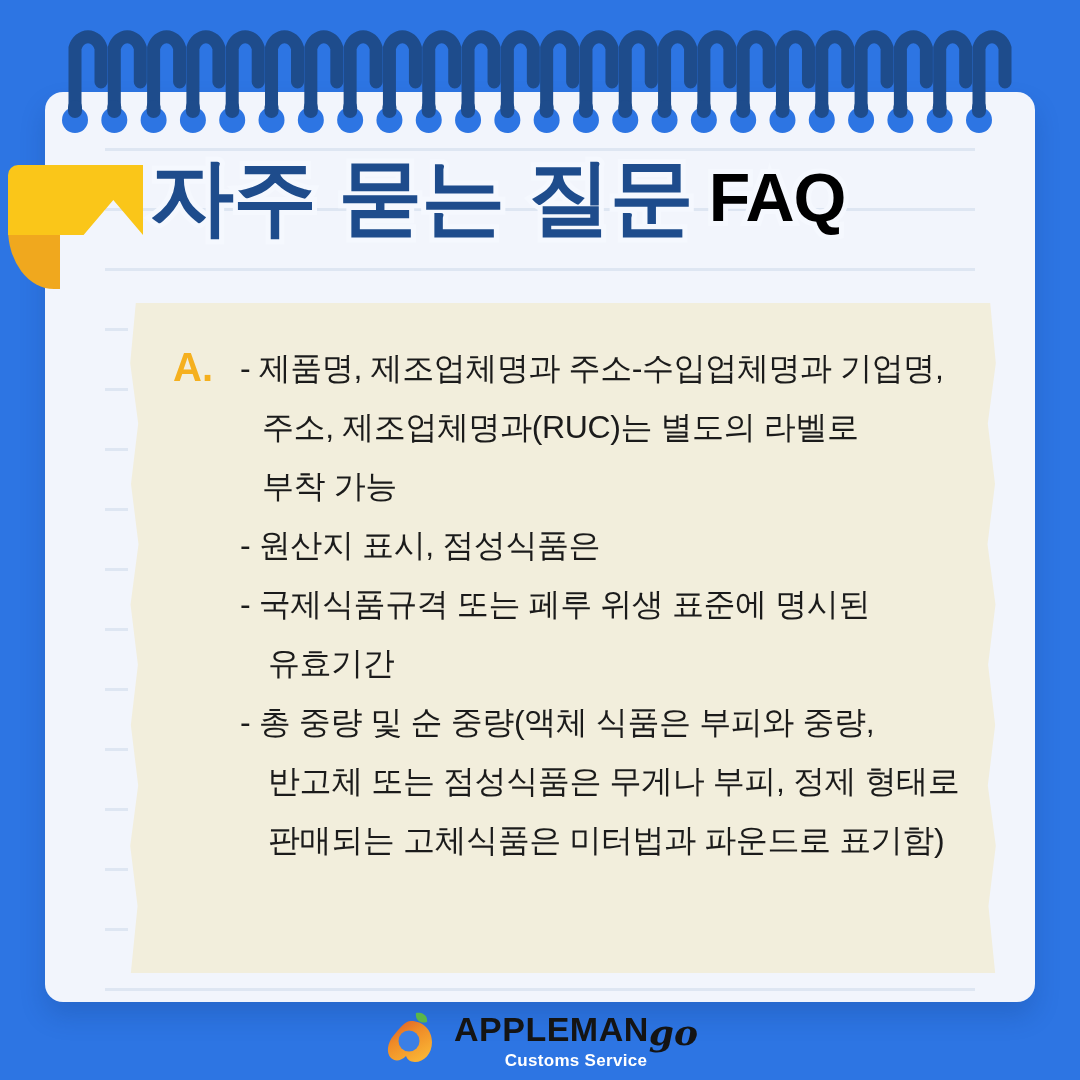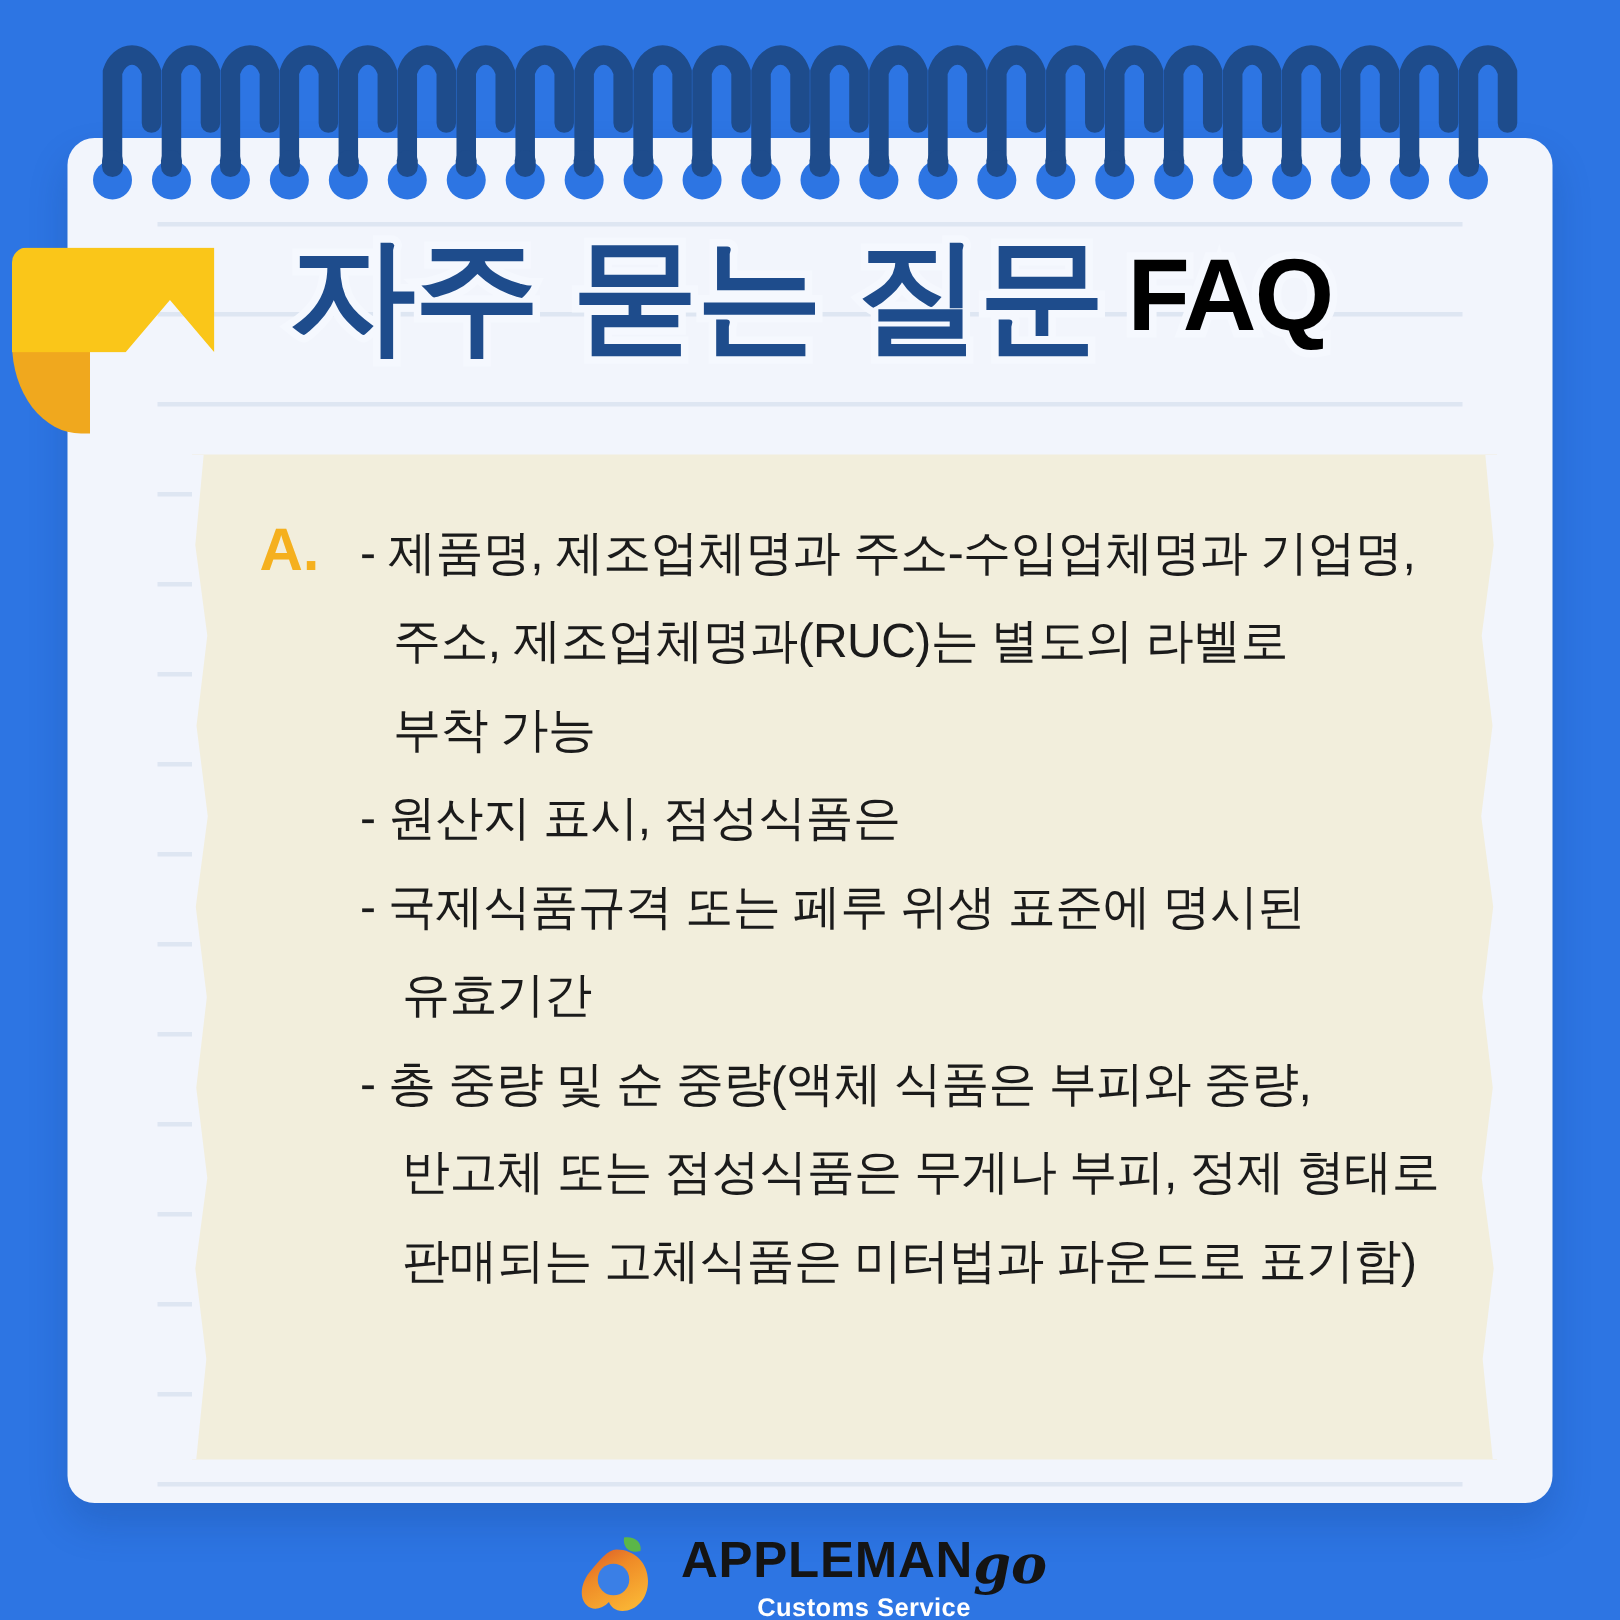--- a/index.html
+++ b/index.html
@@ -95,21 +95,20 @@
     left: 150px;
     top: 142px;
     height: 110px;
     display: flex;
     align-items: center;
     white-space: nowrap;
     font-size: 84px;
     font-weight: 800;
     letter-spacing: -1px;
     line-height: 1;
-    margin-left: 43px;
   }
   .title .kr {
     color: #1e4c8c;
     -webkit-text-stroke: 10px #f5f8fe;
     paint-order: stroke fill;
     margin-right: 16px;
   }
   .title .en {
     color: #000000;
     -webkit-text-stroke: 10px #f5f8fe;
@@ -179,21 +178,21 @@
   .a-line.indent-2 { padding-left: 28px; }
 
   
   .footer {
     position: absolute;
     left: 0;
     top: 1010px;
     width: 1080px;
     height: 70px;
     display: flex;
-    align-items: flex-end;
+    align-items: flex-start;
     justify-content: center;
     gap: 14px;
   }
   .logo-text {
     display: flex;
     flex-direction: column;
     align-items: center;
     line-height: 1;
   }
   .logo-row {

